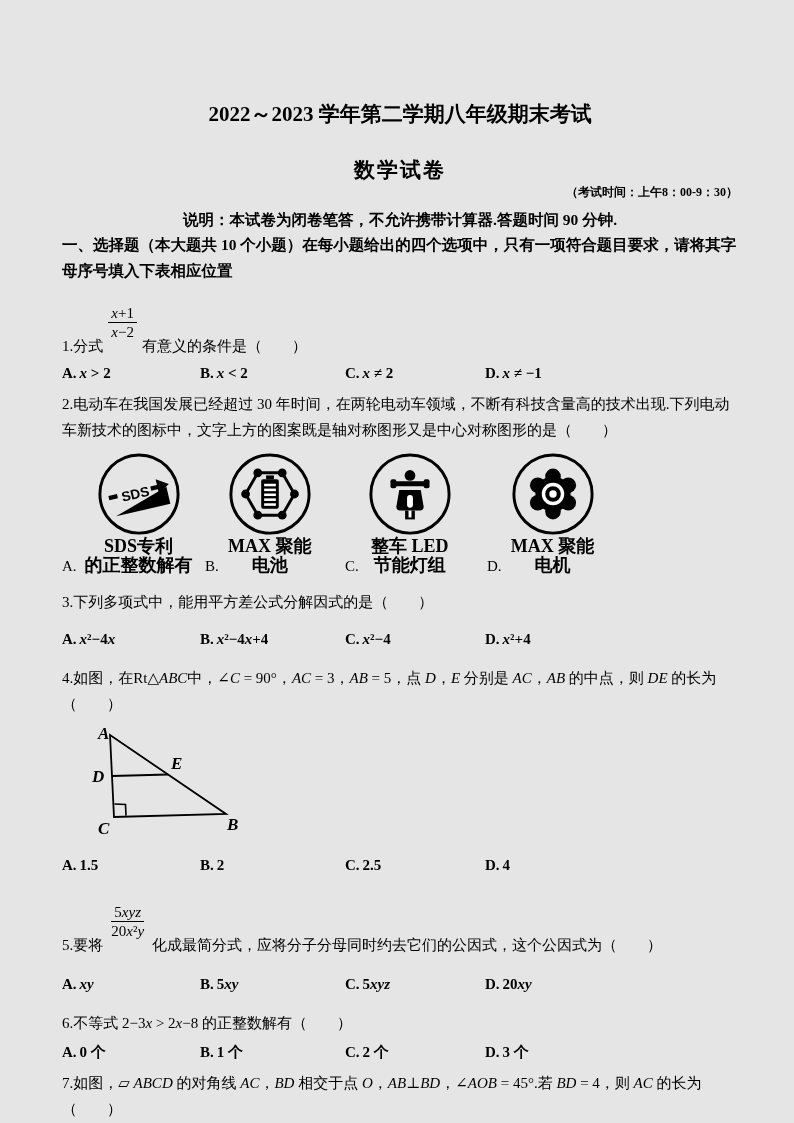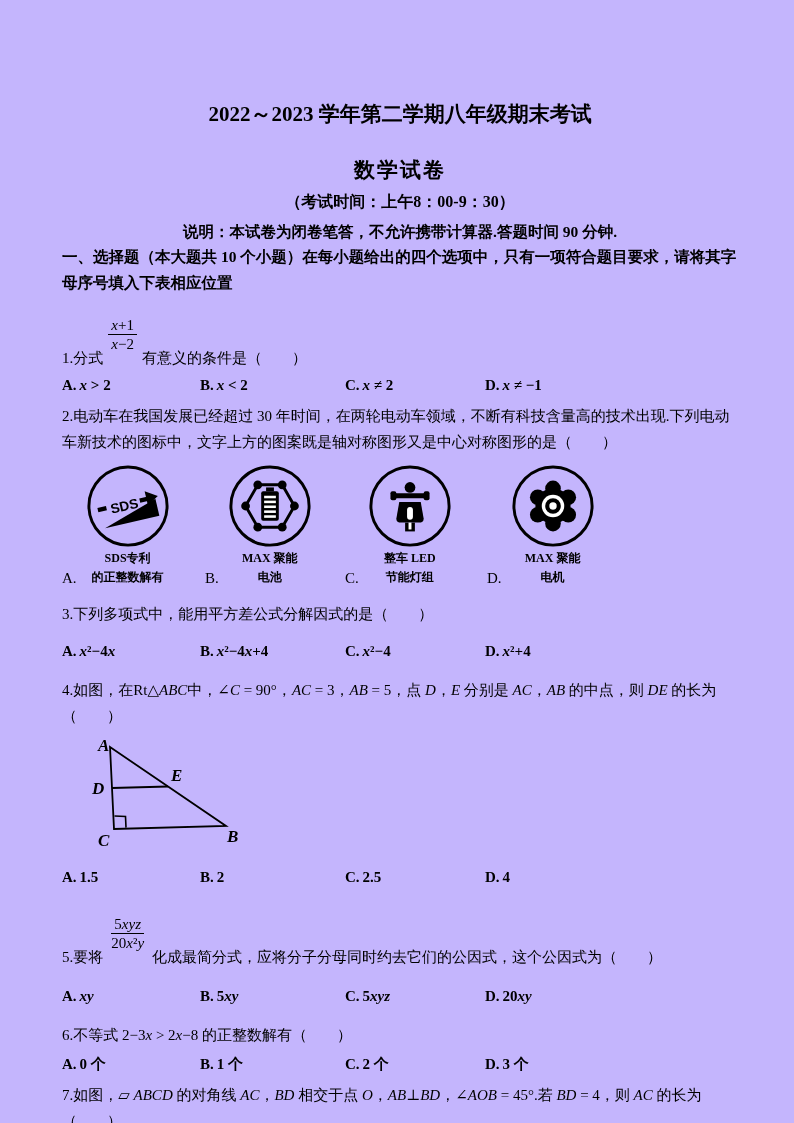--- a/index.html
+++ b/index.html
@@ -1,38 +1,38 @@
 <!DOCTYPE html>
 <html><head>
 <meta charset="utf-8">
 <style>
   html,body{margin:0;padding:0;background:#fff;color:#000;}
-  .page{width:794px;height:1123px;background:#c4b5fd;position:relative;overflow:hidden;
+  .page{width:794px;height:1123px;background:#e5e5e5;position:relative;overflow:hidden;
         font-family:"Liberation Serif","DejaVu Serif",serif;font-size:15px;}
   .content{padding:100px 56px 0 62px;}
   .center{text-align:center;}
   .title{font-size:21px;font-weight:bold;}
   .subtitle{font-size:21px;font-weight:bold;margin-top:28px;letter-spacing:2px;}
-  .exam-time{font-size:16px;font-weight:bold;margin-top:8px;}
+  .exam-time{font-size:12px;font-weight:bold;margin-top:0;text-align:right;}
   .note{font-size:15.5px;font-weight:bold;margin-top:6px;line-height:25px;text-align:center;}
   .heading{font-size:15.5px;font-weight:bold;line-height:26px;}
   .stem{line-height:26px;}
   .math{font-style:italic;}
   .inline-row{display:flex;align-items:flex-end;line-height:22px;}
   .frac{display:inline-flex;flex-direction:column;align-items:center;vertical-align:middle;
         margin:16px 5px;line-height:1.2;font-size:15px;}
   .frac .num{padding:0 3px;border-bottom:1.4px solid #000;}
   .frac .den{padding:0 3px;}
   .opts{display:grid;grid-template-columns:138px 145px 140px 1fr;line-height:24px;font-weight:bold;}
   .opt{white-space:nowrap;}
   .opt .lbl{margin-right:3px;}
   .icon-row{display:grid;grid-template-columns:143px 140px 142px 1fr;margin-top:8px;}
   .icon-cell{display:flex;align-items:flex-end;gap:8px;}
   .icon-col{display:flex;flex-direction:column;align-items:center;}
-  .icon-label{font-weight:bold;font-size:12px;line-height:19px;text-align:right;}
+  .icon-label{font-weight:bold;font-size:18px;line-height:19px;text-align:right;}
   .fig{margin:6px 0 0 12px;display:block;}
   .fig-label{font-weight:bold;font-style:italic;font-size:17px;
              font-family:"Liberation Serif","DejaVu Serif",serif;}
   .mt4{margin-top:4px}.mt6{margin-top:6px}.mt10{margin-top:10px}
   .mt12{margin-top:12px}.mt14{margin-top:14px}.mt16{margin-top:16px}
 </style>
 </head>
 <body>
 
 <div class="page">

